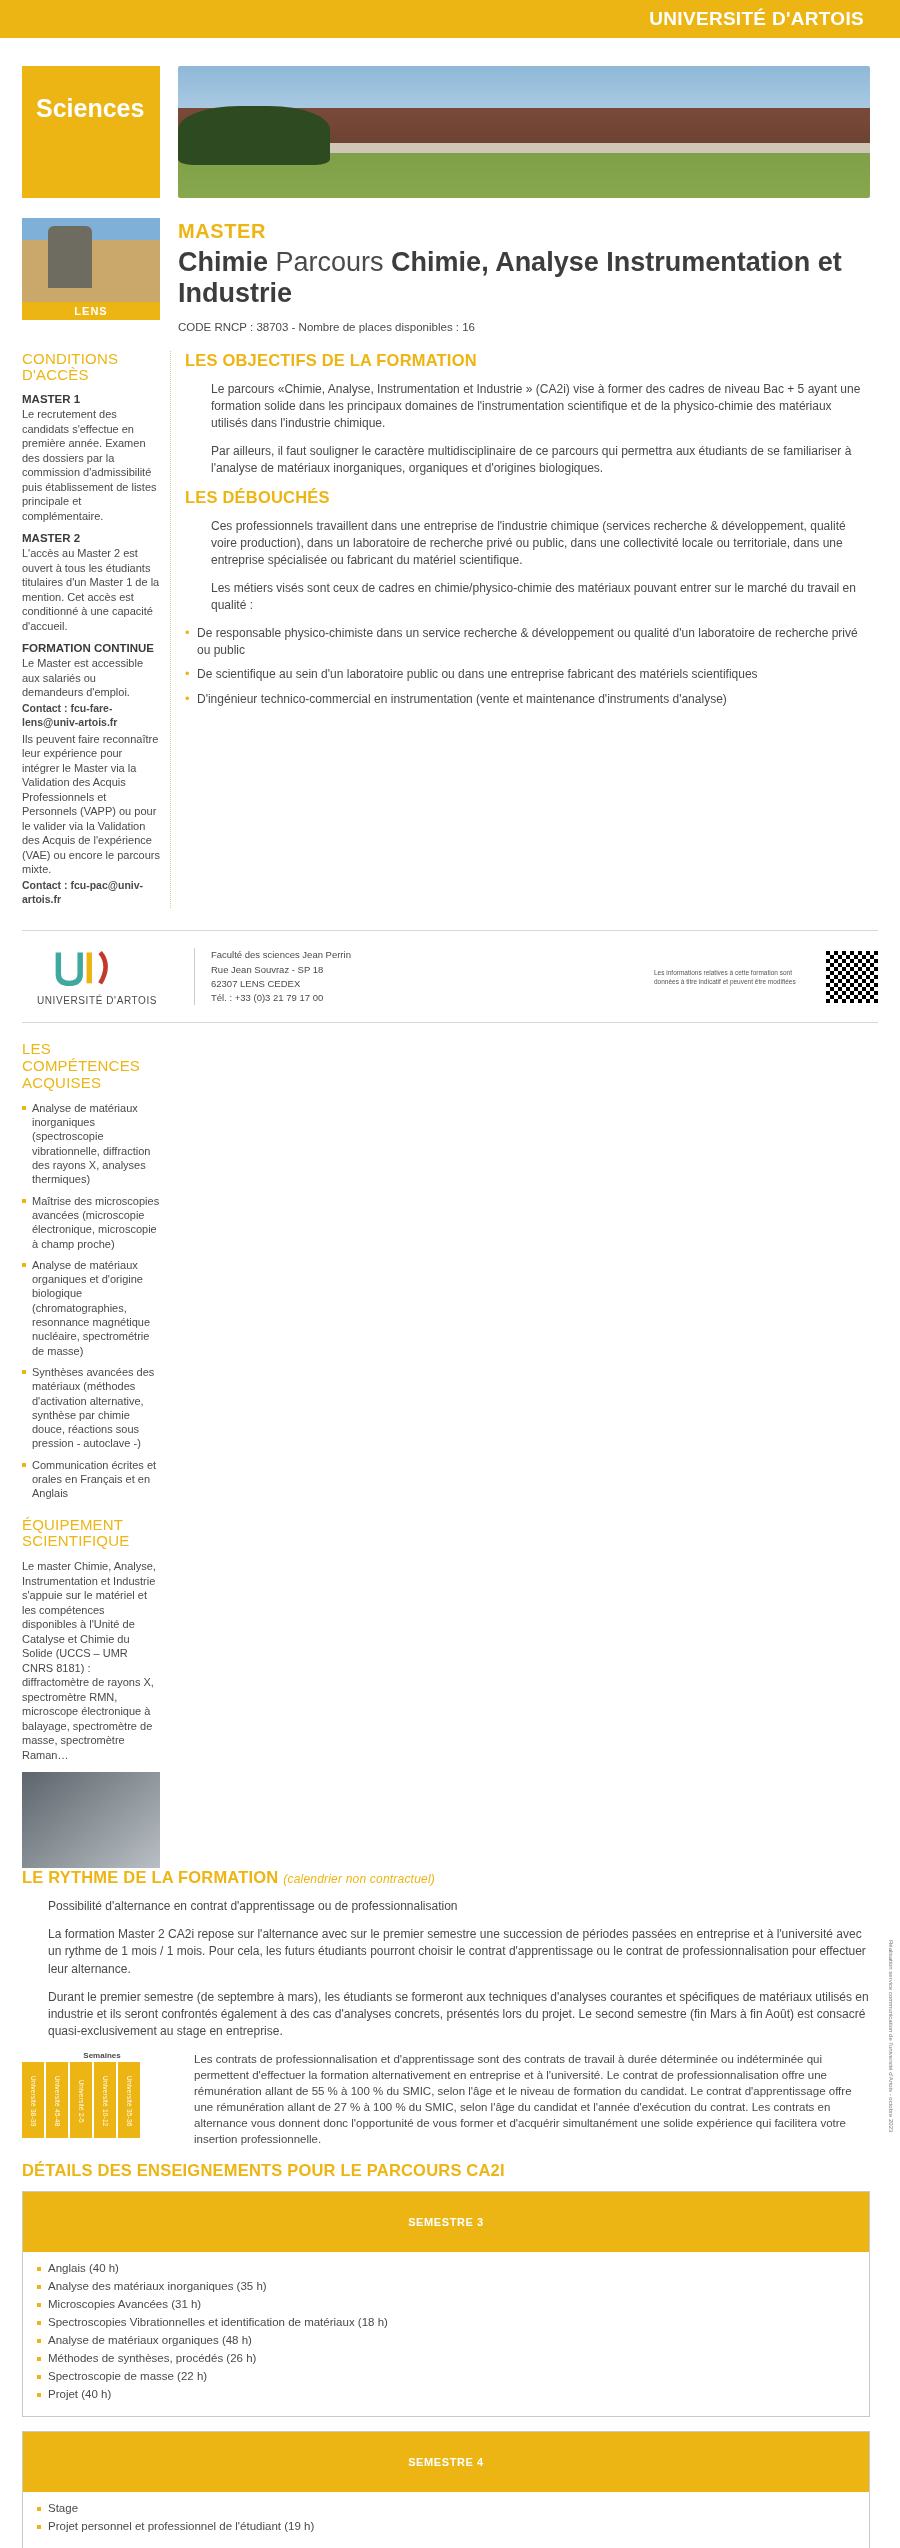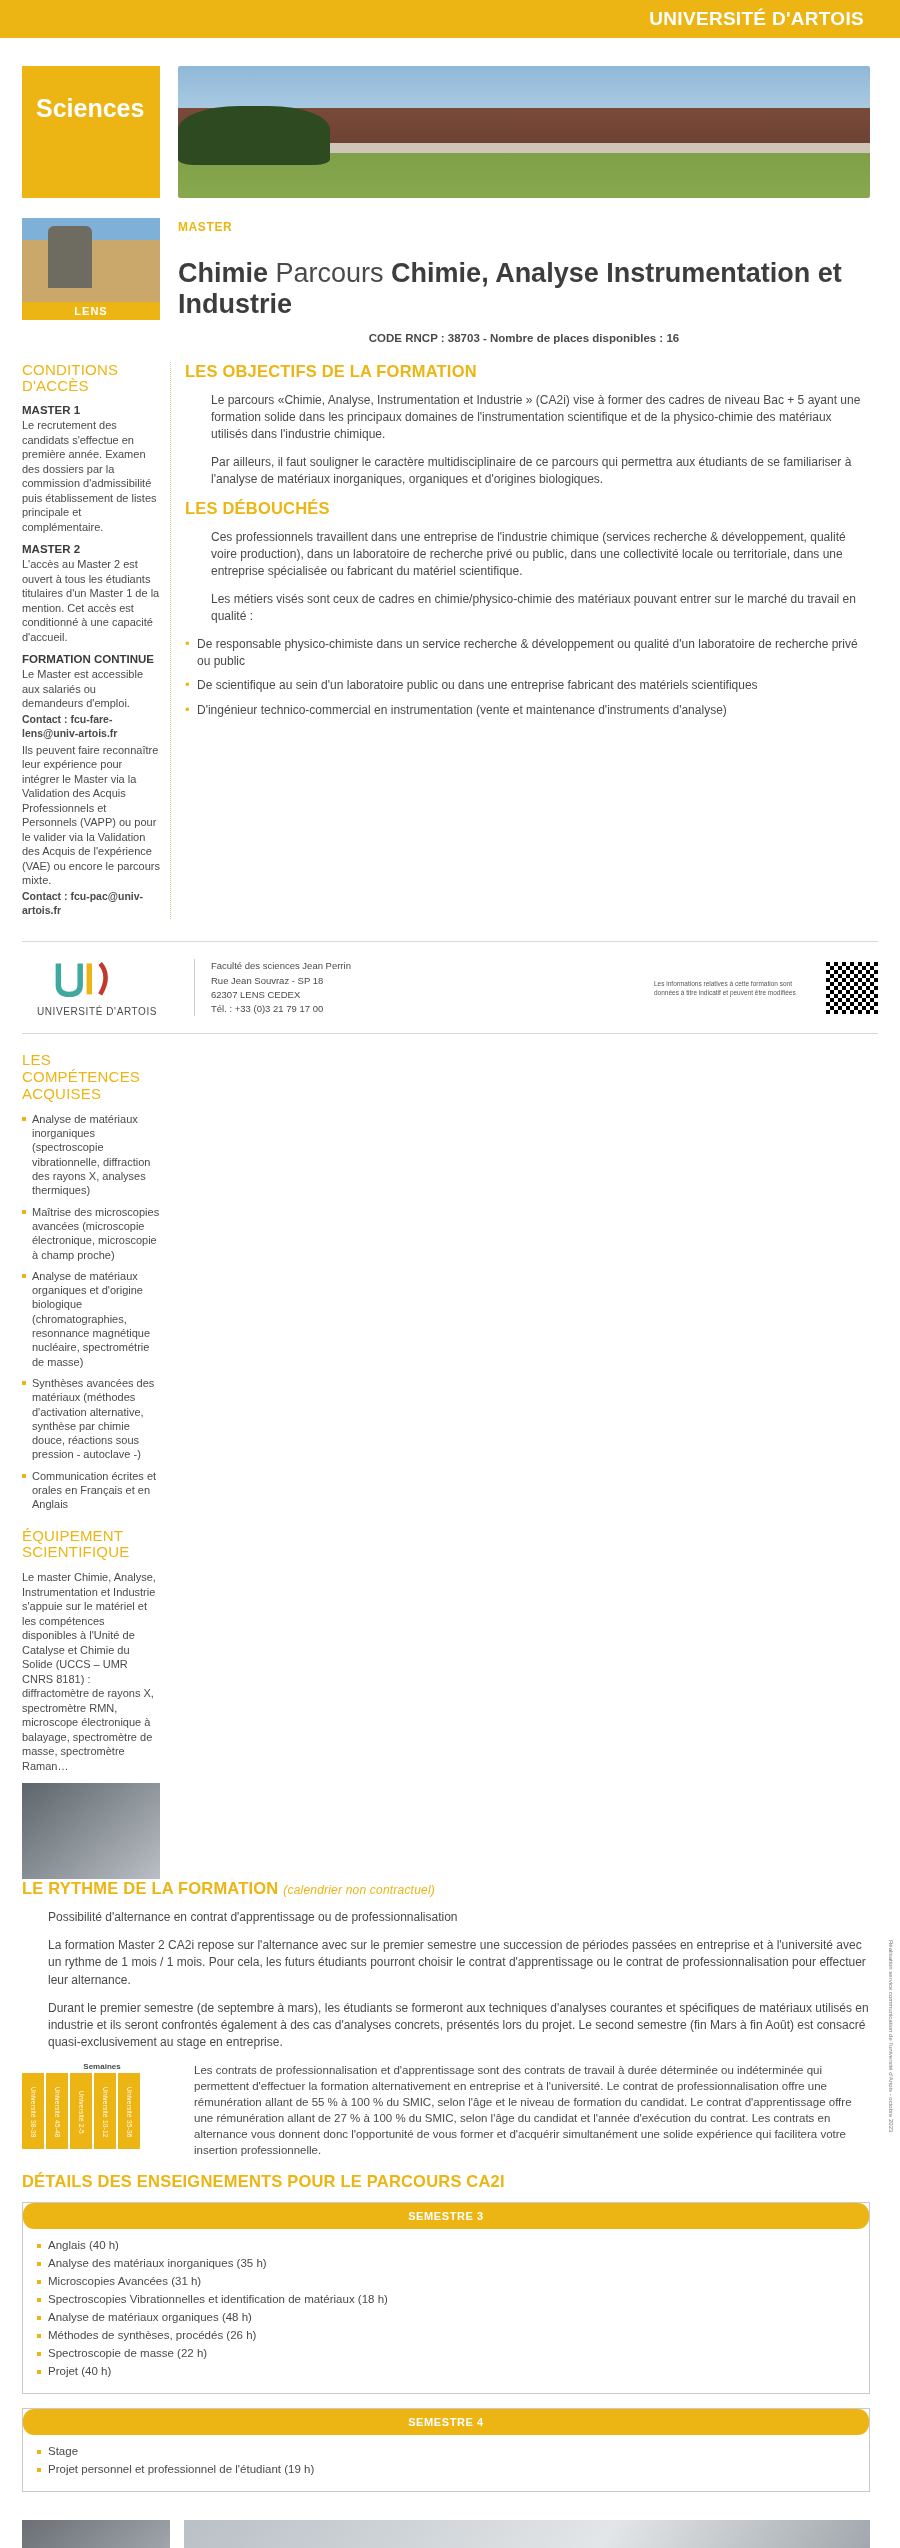--- a/index.html
+++ b/index.html
@@ -77,34 +77,34 @@
   }
   .lens-photo .lens-label{
     position:absolute; bottom:0; left:0; right:0;
     background:#edb513; color:#fff; font-size:11px;
     font-weight:bold; text-align:center; padding:3px 0;
     letter-spacing:1px;
   }
   .title-text { flex: 1; padding-top: 2px; }
   .label-master {
     color: #edb513;
-    font-size: 12px;
+    font-size: 20px;
     font-weight: bold;
     letter-spacing: 0.6px;
-    margin-bottom: 24px;
+    margin-bottom: 4px;
   }
   .prog-title {
     font-size: 27px;
     line-height: 1.14;
     color: #4a4a4a;
     font-weight: normal;
     margin-bottom: 12px;
   }
   .prog-title .b { font-weight: bold; color: #3d3d3d; }
-  .rncp { font-size: 11.5px; font-weight: bold; color: #4a4a4a; text-align: center; }
+  .rncp { font-size: 11.5px; font-weight: normal; color: #4a4a4a; }
 
   
   .main {
     display: flex;
     padding: 18px 30px 0 22px;
     gap: 0;
   }
   .col-left { width: 148px; flex: 0 0 148px; padding-right: 10px; }
   .col-sep { width: 1px; border-left: 1px dotted #d8c98d; margin: 0 14px 0 0; }
   .col-right { flex: 1; }
@@ -204,23 +204,22 @@
   .main2 {
     display: flex;
     padding: 18px 30px 0 22px;
     flex-direction: column;
   }
 
   
   .sem-table { border: 1px solid #c9c9c9; margin-bottom: 14px; }
   .sem-head {
     background: #edb513; color: #fff; text-align: center;
-    font-size: 11px; font-weight: bold; padding: 7px 0;
+    font-size: 11px; font-weight: bold; padding: 24px 0;
     letter-spacing: 0.6px;
-    border-radius: 11px;
   }
   .sem-body { padding: 10px 14px; }
   .sem-body ul { list-style: none; }
   .sem-body li {
     font-size: 11.5px; color: #4a4a4a; padding-left: 11px;
     position: relative; margin-bottom: 6px;
   }
   .sem-body li:before {
     content: ""; position: absolute; left: 0; top: 5px;
     width: 4px; height: 4px; background: #edb513;

